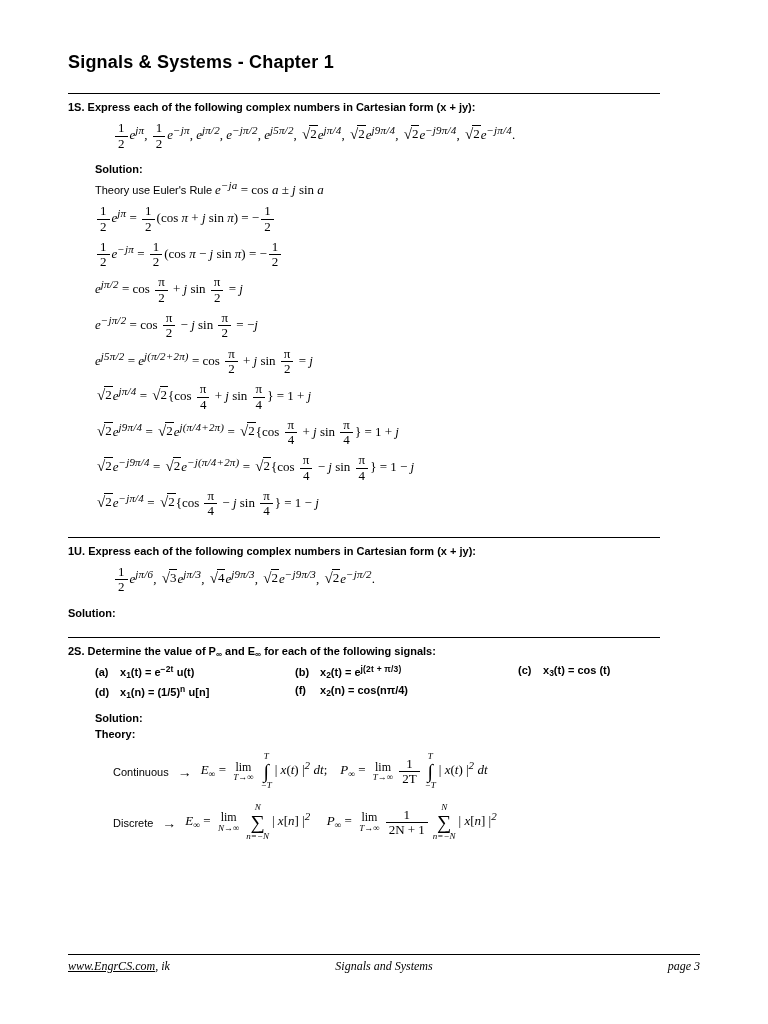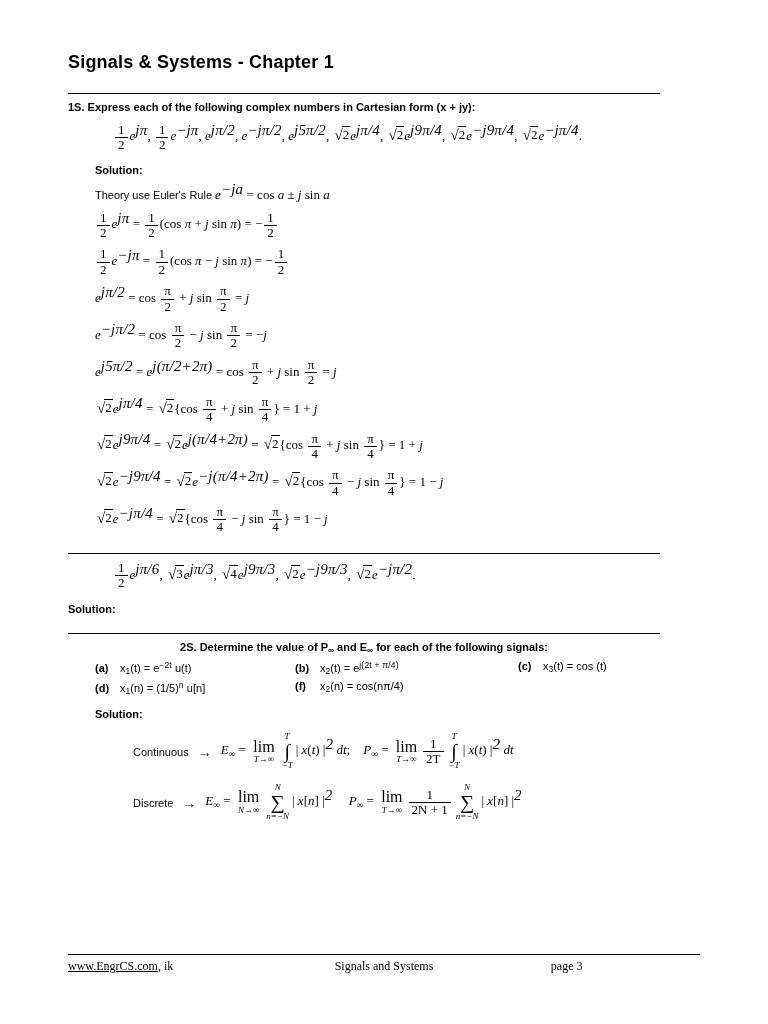--- a/index.html
+++ b/index.html
@@ -8,66 +8,66 @@
     width:768px;height:1024px;background:#fff;color:#000;
     position:relative;overflow:hidden;
     padding:52px 108px 0 68px;
     font-family:"Liberation Sans",sans-serif;
   }
   .title{font-size:18px;font-weight:bold;margin-bottom:20px;letter-spacing:0.2px;}
   hr{border:none;border-top:1px solid #000;}
   .title-rule{margin:0 0 6px 0;}
   .section-rule{margin:18px 0 6px 0;}
   .sec-heading{font-size:11px;font-weight:bold;line-height:1.4;}
-  .plainlabel{font-size:11px;margin-left:20px;}
+  .plainlabel{font-size:11px;}
   .sol{font-size:11px;font-weight:bold;margin:12px 0 4px 27px;}
   .sol-flush{margin-left:0;}
   .theory-line{font-size:11px;margin:0 0 2px 27px;}
   .intro-math{margin:6px 0 10px 45px;}
   .eq{margin:6px 0 6px 27px;}
 
   
   .math{font-family:"Liberation Serif",serif;font-size:13px;line-height:1.25;white-space:pre-wrap;}
   .mi{font-style:italic;}
   .mr{}
-  .msup{font-style:italic;font-size:15px;vertical-align:5px;letter-spacing:0.2px;}
+  .msup{font-style:italic;font-size:11px;vertical-align:5px;letter-spacing:0.2px;}
   .msub{font-size:9.5px;vertical-align:-3px;}
   .mfrac{display:inline-flex;flex-direction:column;text-align:center;vertical-align:middle;margin:0 2px;}
   .mnum{border-bottom:1px solid #000;padding:0 3px;line-height:1.1;display:block;}
   .mden{padding:0 3px;line-height:1.1;display:block;}
   .msqrt{display:inline-flex;align-items:flex-start;margin-left:2px;}
   .mrad{font-size:15px;line-height:1.2;margin-right:-1px;}
   .mbar{border-top:1px solid #000;line-height:1.3;padding:0 1px;}
   .munder{display:inline-flex;flex-direction:column;align-items:center;vertical-align:middle;margin:0 4px;}
-  .mumain{font-size:16px;line-height:1.05;}
+  .mumain{font-size:12px;line-height:1.05;}
   .muub{font-size:9px;font-style:italic;line-height:1.1;}
   .mbig{display:inline-flex;flex-direction:column;align-items:center;vertical-align:middle;margin:0 3px;}
   .mgtop,.mgbot{font-size:9px;font-style:italic;line-height:1.1;}
   .mgglyph{font-size:20px;line-height:0.95;}
 
   
-  .smath{font-family:"Liberation Sans",sans-serif;white-space:pre-wrap;text-align:center;}
+  .smath{font-family:"Liberation Sans",sans-serif;white-space:pre-wrap;}
   .smath .msup{font-style:normal;font-size:8.5px;vertical-align:4px;}
   .smath .msub{font-size:8.5px;vertical-align:-2px;}
 
   .items{display:grid;grid-template-columns:200px 223px 1fr;row-gap:4px;margin:4px 0 2px 27px;}
   .item{font-size:11px;font-weight:bold;}
   .item-label{display:inline-block;width:25px;font-weight:bold;}
-  .item .smath{font-size:11px;font-weight:normal;}
+  .item .smath{font-size:11px;font-weight:bold;}
 
   .theory-row{display:flex;align-items:center;gap:9px;margin:12px 0 0 45px;font-size:11px;}
   .theory-row + .theory-row{margin-top:12px;}
   .arrow{font-size:14px;}
 
   .footer{position:absolute;left:68px;right:68px;bottom:50px;}
   .footer hr{margin-bottom:4px;}
-  .footer-row{display:grid;grid-template-columns:1fr auto 1fr;font-family:"Liberation Serif",serif;font-size:12px;}
+  .footer-row{display:grid;grid-template-columns:1fr auto 1fr;font-family:"Liberation Serif",serif;font-style:italic;font-size:12px;}
   .footer-left{text-align:left;}
   .footer-center{text-align:right;}
-  .footer-right{text-align:center;}
+  .footer-right{text-align:right;}
   .footer-link{text-decoration:underline;color:#000;cursor:pointer;}
 </style>
 </head>
 <body>
 
 <div class="page">
 
   <h1 class="title">Signals &amp; Systems - Chapter 1</h1>
   <hr class="title-rule">
 
@@ -83,36 +83,38 @@
     <div class="math eq"><span class="mi">e</span><span class="msup">j5π/2</span><span class="mr"> = </span><span class="mi">e</span><span class="msup">j(π/2+2π)</span><span class="mr"> = cos </span><span class="mfrac"><span class="mnum">π</span><span class="mden">2</span></span><span class="mr"> + </span><span class="mi">j</span><span class="mr"> sin </span><span class="mfrac"><span class="mnum">π</span><span class="mden">2</span></span><span class="mr"> = </span><span class="mi">j</span></div>
     <div class="math eq"><span class="msqrt"><span class="mrad">√</span><span class="mbar">2</span></span><span class="mi">e</span><span class="msup">jπ/4</span><span class="mr"> = </span><span class="msqrt"><span class="mrad">√</span><span class="mbar">2</span></span><span class="mr">{cos </span><span class="mfrac"><span class="mnum">π</span><span class="mden">4</span></span><span class="mr"> + </span><span class="mi">j</span><span class="mr"> sin </span><span class="mfrac"><span class="mnum">π</span><span class="mden">4</span></span><span class="mr">} = 1 + </span><span class="mi">j</span></div>
     <div class="math eq"><span class="msqrt"><span class="mrad">√</span><span class="mbar">2</span></span><span class="mi">e</span><span class="msup">j9π/4</span><span class="mr"> = </span><span class="msqrt"><span class="mrad">√</span><span class="mbar">2</span></span><span class="mi">e</span><span class="msup">j(π/4+2π)</span><span class="mr"> = </span><span class="msqrt"><span class="mrad">√</span><span class="mbar">2</span></span><span class="mr">{cos </span><span class="mfrac"><span class="mnum">π</span><span class="mden">4</span></span><span class="mr"> + </span><span class="mi">j</span><span class="mr"> sin </span><span class="mfrac"><span class="mnum">π</span><span class="mden">4</span></span><span class="mr">} = 1 + </span><span class="mi">j</span></div>
     <div class="math eq"><span class="msqrt"><span class="mrad">√</span><span class="mbar">2</span></span><span class="mi">e</span><span class="msup">−j9π/4</span><span class="mr"> = </span><span class="msqrt"><span class="mrad">√</span><span class="mbar">2</span></span><span class="mi">e</span><span class="msup">−j(π/4+2π)</span><span class="mr"> = </span><span class="msqrt"><span class="mrad">√</span><span class="mbar">2</span></span><span class="mr">{cos </span><span class="mfrac"><span class="mnum">π</span><span class="mden">4</span></span><span class="mr"> − </span><span class="mi">j</span><span class="mr"> sin </span><span class="mfrac"><span class="mnum">π</span><span class="mden">4</span></span><span class="mr">} = 1 − </span><span class="mi">j</span></div>
     <div class="math eq"><span class="msqrt"><span class="mrad">√</span><span class="mbar">2</span></span><span class="mi">e</span><span class="msup">−jπ/4</span><span class="mr"> = </span><span class="msqrt"><span class="mrad">√</span><span class="mbar">2</span></span><span class="mr">{cos </span><span class="mfrac"><span class="mnum">π</span><span class="mden">4</span></span><span class="mr"> − </span><span class="mi">j</span><span class="mr"> sin </span><span class="mfrac"><span class="mnum">π</span><span class="mden">4</span></span><span class="mr">} = 1 − </span><span class="mi">j</span></div>
   </section>
 
   <hr class="section-rule">
 
   <section>
+    <p class="sec-heading">1U. Express each of the following complex numbers in Cartesian form (x + jy):</p>
     <div class="math intro-math"><span class="mfrac"><span class="mnum">1</span><span class="mden">2</span></span><span class="mi">e</span><span class="msup">jπ/6</span><span class="mr">, </span><span class="msqrt"><span class="mrad">√</span><span class="mbar">3</span></span><span class="mi">e</span><span class="msup">jπ/3</span><span class="mr">, </span><span class="msqrt"><span class="mrad">√</span><span class="mbar">4</span></span><span class="mi">e</span><span class="msup">j9π/3</span><span class="mr">, </span><span class="msqrt"><span class="mrad">√</span><span class="mbar">2</span></span><span class="mi">e</span><span class="msup">−j9π/3</span><span class="mr">, </span><span class="msqrt"><span class="mrad">√</span><span class="mbar">2</span></span><span class="mi">e</span><span class="msup">−jπ/2</span><span class="mr">.</span></div>
     <p class="sol sol-flush">Solution:</p>
   </section>
 
   <hr class="section-rule">
 
   <section>
     <p class="sec-heading smath"><span class="mr">2S. Determine the value of P</span><span class="msub">∞</span><span class="mr"> and E</span><span class="msub">∞</span><span class="mr"> for each of the following signals:</span></p>
     <div class="items">
       <div class="item"><span class="item-label">(a)</span><span class="smath"><span class="mr">x</span><span class="msub">1</span><span class="mr">(t) = e</span><span class="msup">−2t</span><span class="mr"> u(t)</span></span></div>
-      <div class="item"><span class="item-label">(b)</span><span class="smath"><span class="mr">x</span><span class="msub">2</span><span class="mr">(t) = e</span><span class="msup">j(2t + π/4)</span></span></div>
+      <div class="item"><span class="item-label">(b)</span><span class="smath"><span class="mr">x</span><span class="msub">2</span><span class="mr">(t) = e</span><span class="msup">j(2t + π/3)</span></span></div>
       <div class="item"><span class="item-label">(c)</span><span class="smath"><span class="mr">x</span><span class="msub">3</span><span class="mr">(t) = cos (t)</span></span></div>
       <div class="item"><span class="item-label">(d)</span><span class="smath"><span class="mr">x</span><span class="msub">1</span><span class="mr">(n) = (1/5)</span><span class="msup">n</span><span class="mr"> u[n]</span></span></div>
       <div class="item"><span class="item-label">(f)</span><span class="smath"><span class="mr">x</span><span class="msub">2</span><span class="mr">(n) = cos(nπ/4)</span></span></div>
     </div>
     <p class="sol">Solution:</p>
+    <p class="sol" style="margin-top:2px;">Theory:</p>
     <div class="theory-row">
       <span class="plainlabel">Continuous</span>
       <span class="arrow">→</span>
       <span class="math"><span class="mi">E</span><span class="msub">∞</span><span class="mr"> = </span><span class="munder"><span class="mumain">lim</span><span class="muub">T→∞</span></span><span class="mbig"><span class="mgtop">T</span><span class="mgglyph">∫</span><span class="mgbot">−T</span></span><span class="mr">| </span><span class="mi">x</span><span class="mr">(</span><span class="mi">t</span><span class="mr">) |</span><span class="msup">2</span><span class="mr"> </span><span class="mi">dt</span><span class="mr">;    </span><span class="mi">P</span><span class="msub">∞</span><span class="mr"> = </span><span class="munder"><span class="mumain">lim</span><span class="muub">T→∞</span></span><span class="mfrac"><span class="mnum">1</span><span class="mden">2T</span></span><span class="mbig"><span class="mgtop">T</span><span class="mgglyph">∫</span><span class="mgbot">−T</span></span><span class="mr">| </span><span class="mi">x</span><span class="mr">(</span><span class="mi">t</span><span class="mr">) |</span><span class="msup">2</span><span class="mr"> </span><span class="mi">dt</span></span>
     </div>
     <div class="theory-row">
       <span class="plainlabel">Discrete</span>
       <span class="arrow">→</span>
       <span class="math"><span class="mi">E</span><span class="msub">∞</span><span class="mr"> = </span><span class="munder"><span class="mumain">lim</span><span class="muub">N→∞</span></span><span class="mbig"><span class="mgtop">N</span><span class="mgglyph">∑</span><span class="mgbot">n=−N</span></span><span class="mr">| </span><span class="mi">x</span><span class="mr">[</span><span class="mi">n</span><span class="mr">] |</span><span class="msup">2</span><span class="mr">     </span><span class="mi">P</span><span class="msub">∞</span><span class="mr"> = </span><span class="munder"><span class="mumain">lim</span><span class="muub">T→∞</span></span><span class="mfrac"><span class="mnum">1</span><span class="mden">2N + 1</span></span><span class="mbig"><span class="mgtop">N</span><span class="mgglyph">∑</span><span class="mgbot">n=−N</span></span><span class="mr">| </span><span class="mi">x</span><span class="mr">[</span><span class="mi">n</span><span class="mr">] |</span><span class="msup">2</span></span>
     </div>

